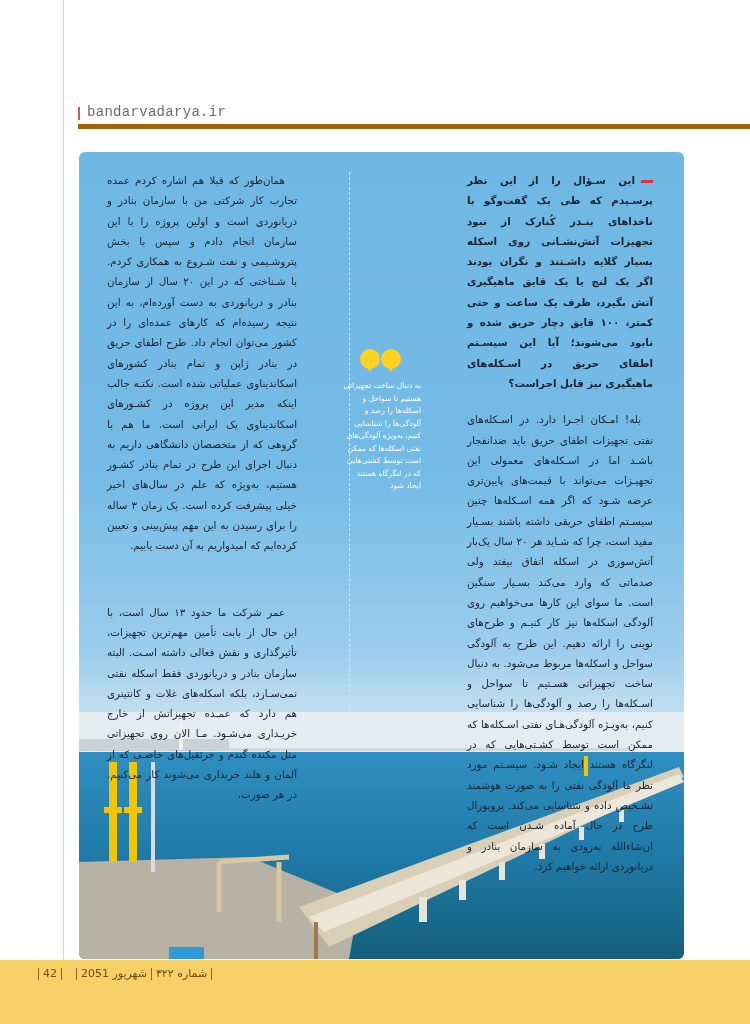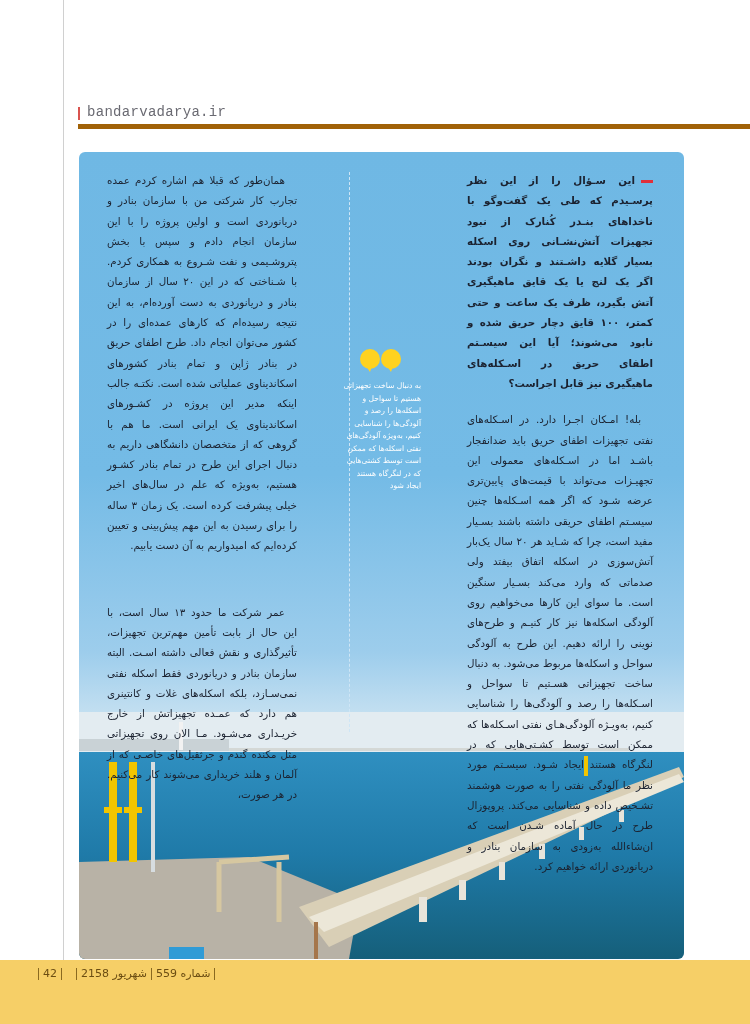--- a/index.html
+++ b/index.html
@@ -135,22 +135,22 @@
   <div class="col col-left">
     <p>همان‌طور که قبلا هم اشاره کردم عمده تجارب کار شرکتی من با سازمان بنادر و دریانوردی است و اولین پروژه را با این سازمان انجام دادم و سپس با بخش پتروشـیمی و نفت شـروع به همکاری کردم. با شـناختی که در این ۲۰ سال از سازمان بنادر و دریانوردی به دست آورده‌ام، به این نتیجه رسیده‌ام که کارهای عمده‌ای را در کشور می‌توان انجام داد. طرح اطفای حریق در بنادر ژاپن و تمام بنادر کشورهای اسکاندیناوی عملیاتی شده است. نکتـه جالب اینکه مدیر این پروژه در کشـورهای اسکاندیناوی یک ایرانی است. ما هم با گروهی که از متخصصان دانشگاهی داریم به دنبال اجرای این طرح در تمام بنادر کشـور هستیم، به‌ویژه که علم در سال‌های اخیر خیلی پیشرفت کرده است. یک زمان ۳ ساله را برای رسیدن به این مهم پیش‌بینی و تعیین کرده‌ایم که امیدواریم به آن دست یابیم.</p>
     <div class="gap"></div>
     <p>عمر شرکت ما حدود ۱۳ سال است، با این حال از بابت تأمین مهم‌ترین تجهیزات، تأثیرگذاری و نقش فعالی داشته اسـت. البته سازمان بنادر و دریانوردی فقط اسکله نفتی نمی‌سـازد، بلکه اسکله‌های غلات و کانتینری هم دارد که عمـده تجهیزاتش از خارج خریـداری می‌شـود. مـا الان روی تجهیزاتی مثل مکنده گندم و جرثقیل‌های خاصـی که از آلمان و هلند خریداری می‌شوند کار می‌کنیم. در هر صورت،</p>
   </div>
 </div>
 
 <div class="footer">
   <div class="info">
     <span class="sep"></span>
-    <span>شماره 559</span>
+    <span>شماره ۳۲۲</span>
     <span class="sep"></span>
-    <span>شهریور 2158</span>
+    <span>شهریور 2051</span>
     <span class="sep"></span>
     <span style="width:6px"></span>
     <span class="sep"></span>
     <span>42</span>
     <span class="sep"></span>
   </div>
 </div>
 
 </body></html>

